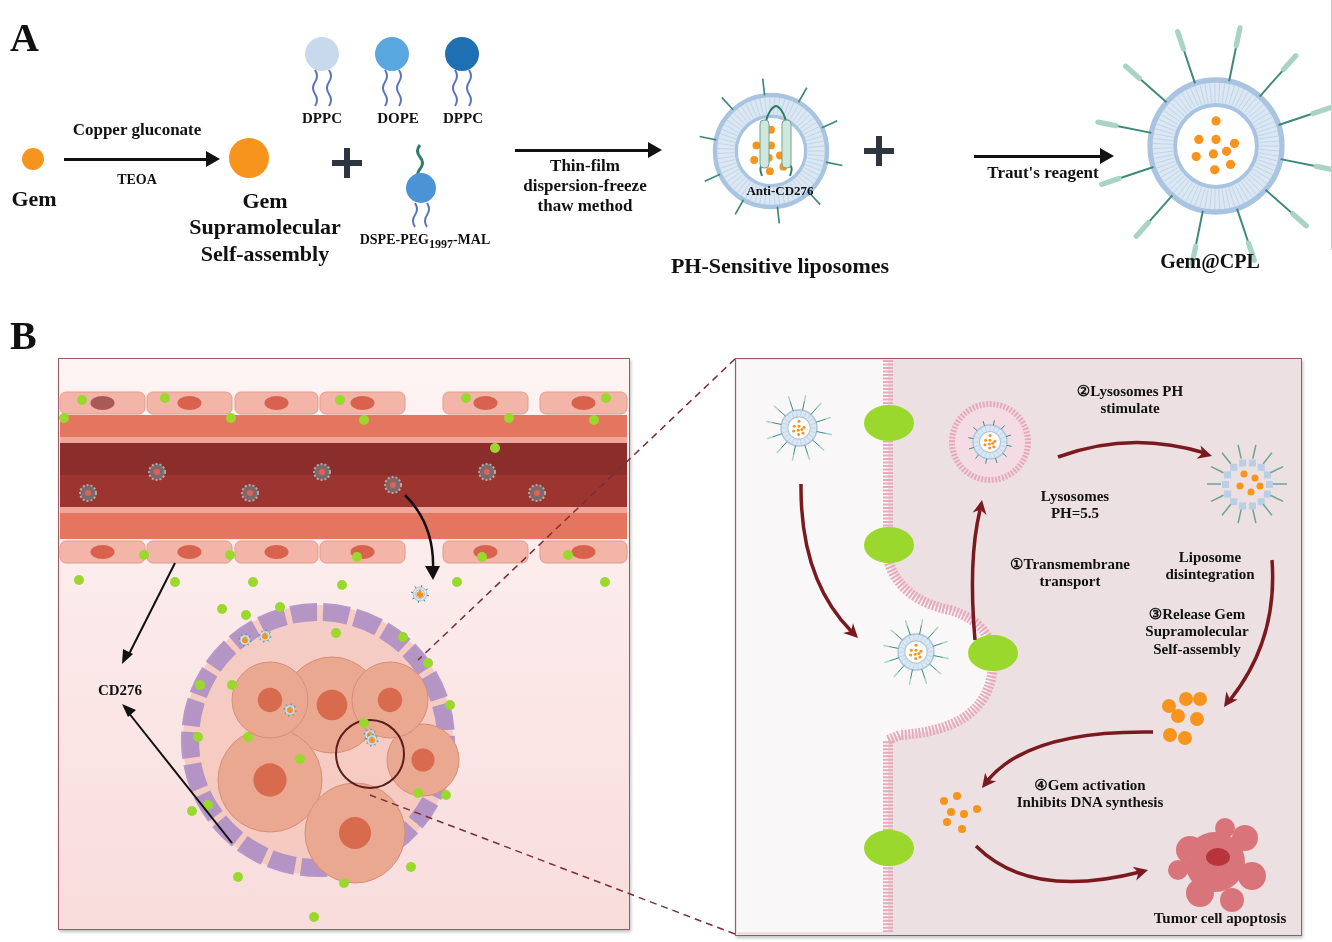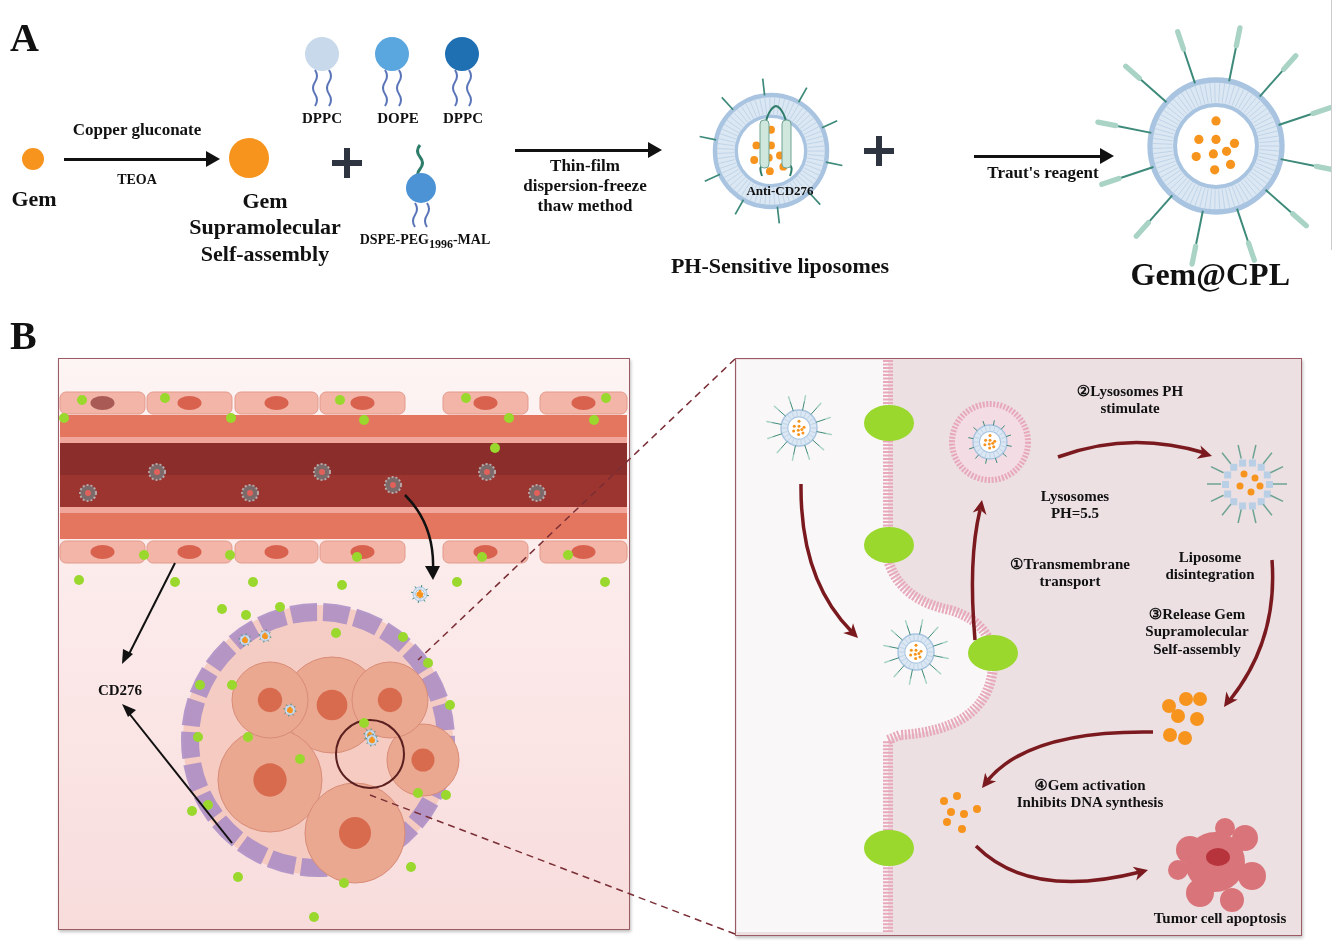--- a/index.html
+++ b/index.html
@@ -59,21 +59,21 @@
   <g>
     <path d="M420,145 q-5,6 0,12 q5,6 0,12 q-5,6 0,12" stroke="#2e7d6a" stroke-width="3" fill="none"></path>
     <circle cx="421" cy="188" r="15" fill="#4c93d6"></circle>
     <path d="M415,203 q4,6 0,12 q-4,6 0,12" stroke="#5a74b8" stroke-width="2" fill="none"></path>
     <path d="M427,203 q4,6 0,12 q-4,6 0,12" stroke="#5a74b8" stroke-width="2" fill="none"></path>
   </g>
 </svg>
 <div class="lbl" style="left:298px;top:110px;font-size:15px;width:48px;">DPPC</div>
 <div class="lbl" style="left:366px;top:110px;font-size:15px;width:52px;margin-left:6px;">DOPE</div>
 <div class="lbl" style="left:430px;top:110px;font-size:15px;width:66px;">DPPC</div>
-<div class="lbl" style="left:340px;top:232px;font-size:14px;width:170px;"><span>DSPE-PEG</span><sub style="font-size:12px">1996</sub><span>-MAL</span></div>
+<div class="lbl" style="left:340px;top:232px;font-size:14px;width:170px;"><span>DSPE-PEG</span><sub style="font-size:12px">1997</sub><span>-MAL</span></div>
 
 <div class="abs" style="left:515px;top:149px;width:136px;height:3px;background:#111;"></div>
 <div class="abs" style="left:648px;top:142px;width:0;height:0;border-left:14px solid #111;border-top:8px solid transparent;border-bottom:8px solid transparent;"></div>
 <div class="lbl" style="left:505px;top:156px;font-size:17px;width:160px;line-height:1.18;text-align:center;">
   <div>Thin-film</div>
   <div>dispersion-freeze</div>
   <div>thaw method</div>
 </div>
 
 <svg width="1332" height="300" id="panelA-liposomes">
@@ -294,21 +294,21 @@
   <path d="M762,176 q-4,-10 2,-12 L764,130 q4,-22 12,-24 q8,2 12,24 L788,164 q6,2 2,12" stroke="#2e7d6a" stroke-width="2" fill="none"></path>
   <rect x="760" y="120" width="9" height="48" rx="4" fill="#cfe7dc" stroke="#6ea393" stroke-width="1"></rect>
   <rect x="782" y="120" width="9" height="48" rx="4" fill="#cfe7dc" stroke="#6ea393" stroke-width="1"></rect>
 </svg>
 <div class="lbl" style="left:730px;top:184px;font-size:13px;width:100px;">Anti-CD276</div>
 
 <div class="abs" style="left:974px;top:155px;width:128px;height:3px;background:#111;"></div>
 <div class="abs" style="left:1100px;top:148px;width:0;height:0;border-left:14px solid #111;border-top:8px solid transparent;border-bottom:8px solid transparent;"></div>
 <div class="lbl" style="left:968px;top:163px;font-size:17px;width:150px;">Traut's reagent</div>
 
-<div class="lbl" style="left:1130px;top:256px;font-size:32px;width:160px;text-align:right;">Gem@CPL</div>
+<div class="lbl" style="left:1130px;top:250px;font-size:20px;width:160px;">Gem@CPL</div>
 <div class="right-edge"></div>
 
 <div class="panel-letter" style="left:10px;top:312px;">B</div>
 
 <div class="box-left"></div>
 <svg width="1332" height="942" id="leftScene">
     <rect x="60" y="392" width="85" height="22" rx="6" fill="#f2b5a8" stroke="#e39b8c"></rect>
     <ellipse cx="102.5" cy="403" rx="12" ry="7" fill="#a95a55"></ellipse>
     <rect x="147" y="392" width="85" height="22" rx="6" fill="#f2b5a8" stroke="#e39b8c"></rect>
     <ellipse cx="189.5" cy="403" rx="12" ry="7" fill="#d9624f"></ellipse>

